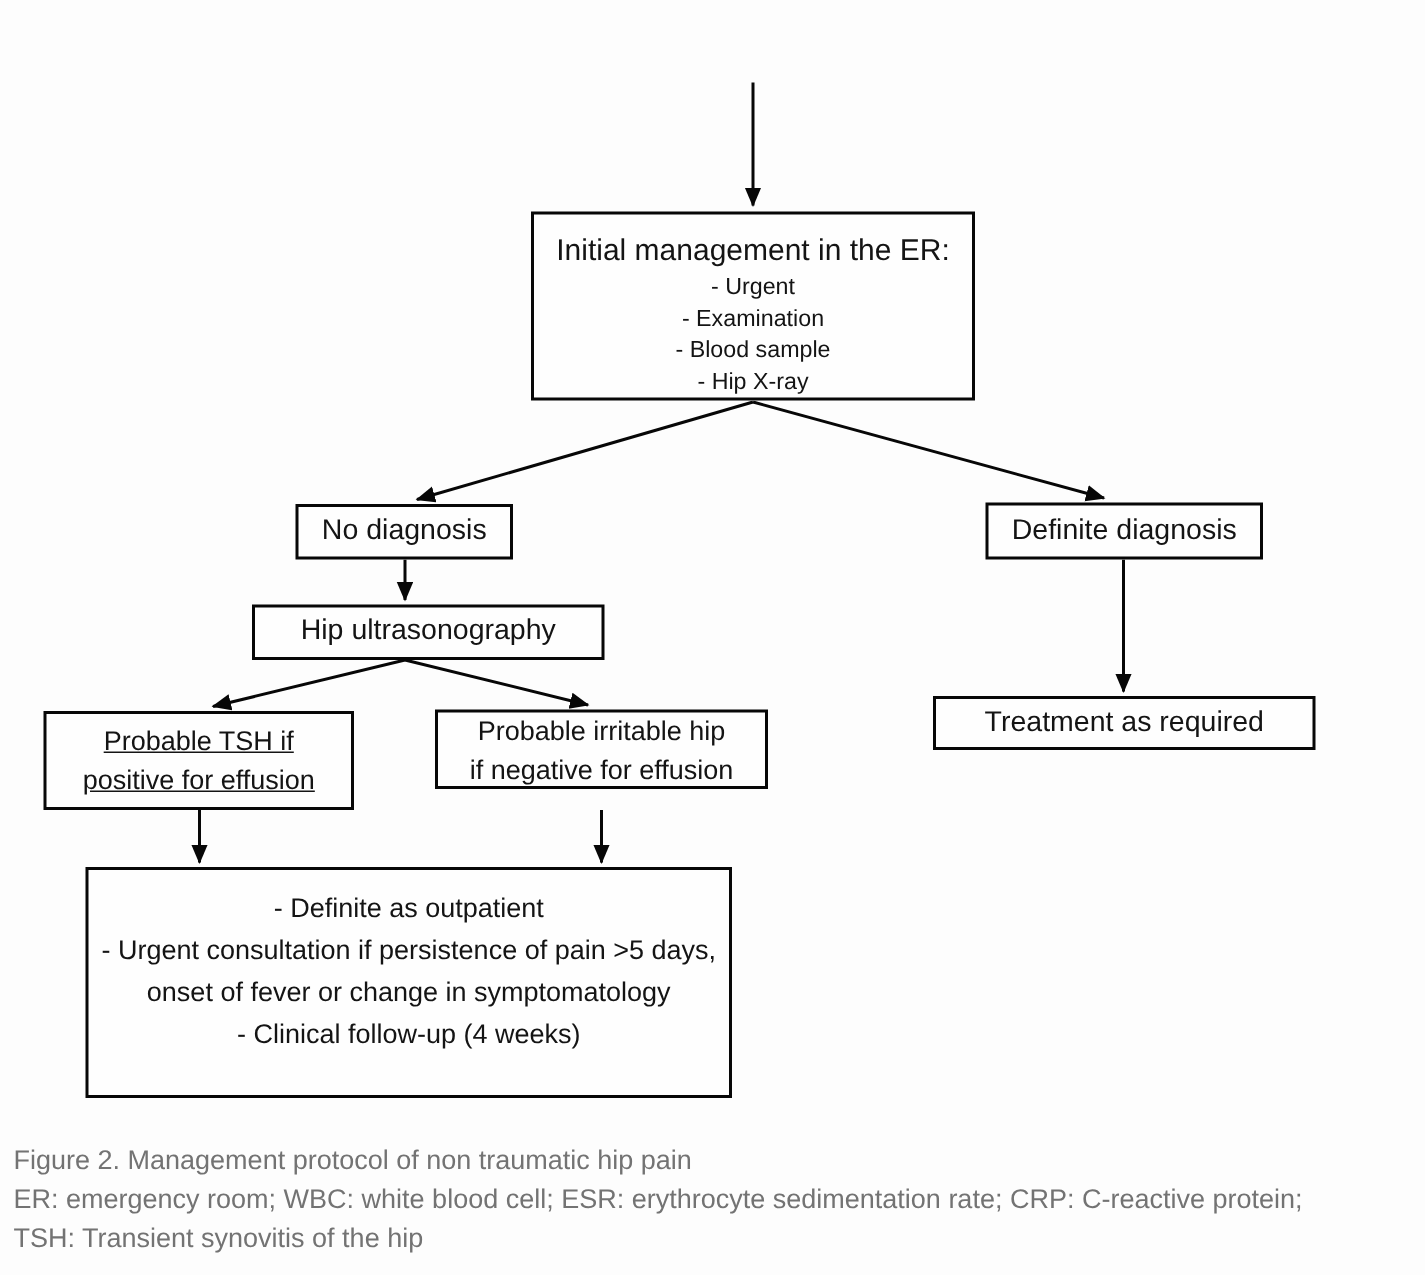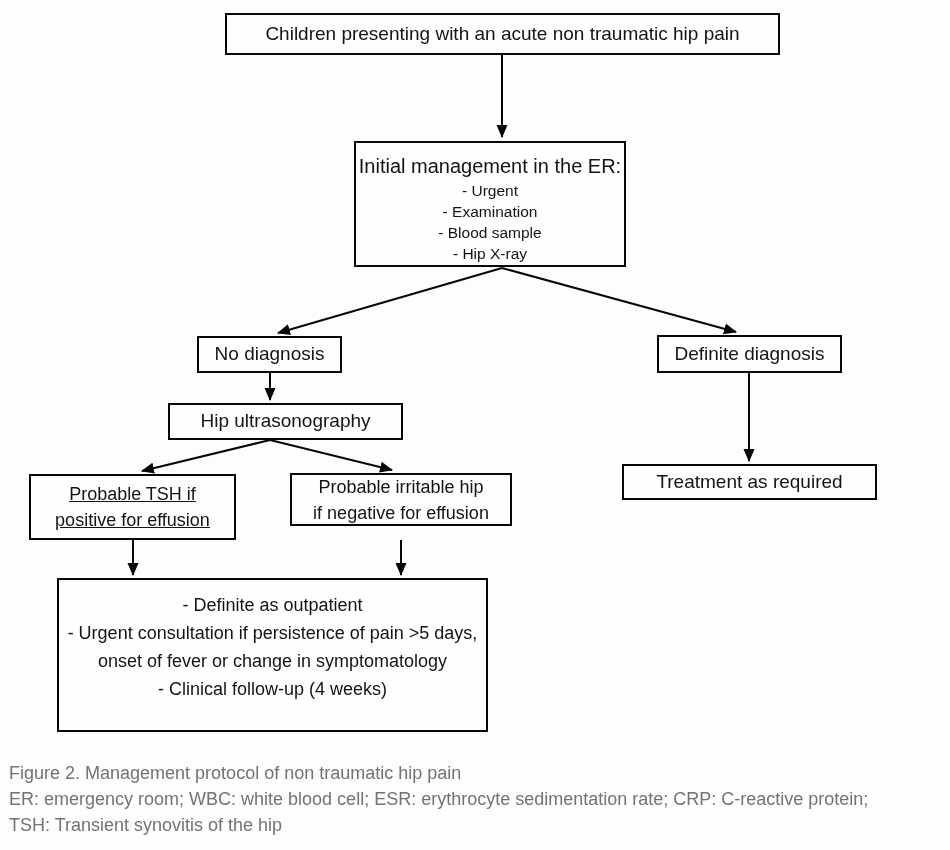--- a/index.html
+++ b/index.html
@@ -26,21 +26,21 @@
     background: #fefefe;
     border: 2px solid #070707;
     display: flex;
     flex-direction: column;
     align-items: center;
     justify-content: center;
     text-align: center;
     line-height: 1.28;
   }
   .node-start        { left: 225px; top: 13px;  width: 555px; height: 42px;  font-size: 19px; }
-  .node-er           { left: 354px; top: 141px; width: 272px; height: 126px; justify-content: center; padding-top: 7px; }
+  .node-er           { left: 354px; top: 141px; width: 296px; height: 126px; justify-content: flex-end; padding-top: 7px; }
   .node-er .er-title { font-size: 20px; line-height: 28px; }
   .node-er .er-item  { font-size: 15.5px; line-height: 21px; }
   .node-nodiag       { left: 197px; top: 336px; width: 145px; height: 37px;  font-size: 19px; }
   .node-ultra        { left: 168px; top: 403px; width: 235px; height: 37px;  font-size: 19px; }
   .node-tsh          { left: 29px;  top: 474px; width: 207px; height: 66px;  font-size: 18px; line-height: 26px; text-decoration: underline; }
   .node-irritable    { left: 290px; top: 473px; width: 222px; height: 53px;  font-size: 18px; line-height: 26px; }
   .node-outpatient   { left: 57px;  top: 578px; width: 431px; height: 154px; font-size: 18px; justify-content: flex-start; padding: 11px 8px 0 8px; }
   .node-outpatient .out-item { line-height: 28px; }
   .node-definite     { left: 657px; top: 335px; width: 185px; height: 38px;  font-size: 19px; }
   .node-treatreq     { left: 622px; top: 464px; width: 255px; height: 36px;  font-size: 19px; }
@@ -69,23 +69,20 @@
     <line x1="502" y1="268" x2="278" y2="333" stroke="#070707" stroke-width="2" marker-end="url(#ah)"></line>
     <line x1="502" y1="268" x2="736" y2="332" stroke="#070707" stroke-width="2" marker-end="url(#ah)"></line>
     <line x1="270" y1="373" x2="270" y2="400" stroke="#070707" stroke-width="2" marker-end="url(#ah)"></line>
     <line x1="270" y1="440" x2="142" y2="471" stroke="#070707" stroke-width="2" marker-end="url(#ah)"></line>
     <line x1="270" y1="440" x2="392" y2="470" stroke="#070707" stroke-width="2" marker-end="url(#ah)"></line>
     <line x1="133" y1="540" x2="133" y2="575" stroke="#070707" stroke-width="2" marker-end="url(#ah)"></line>
     <line x1="401" y1="540" x2="401" y2="575" stroke="#070707" stroke-width="2" marker-end="url(#ah)"></line>
     <line x1="749" y1="373" x2="749" y2="461" stroke="#070707" stroke-width="2" marker-end="url(#ah)"></line>
   </svg>
 
-  <div class="node node-start">
-    <span>Children presenting with an acute non traumatic hip pain</span>
-  </div>
 
   <div class="node node-er">
     <div class="er-title">Initial management in the ER:</div>
     <div class="er-item">- Urgent</div>
     <div class="er-item">- Examination</div>
     <div class="er-item">- Blood sample</div>
     <div class="er-item">- Hip X-ray</div>
   </div>
 
   <div class="node node-nodiag">

